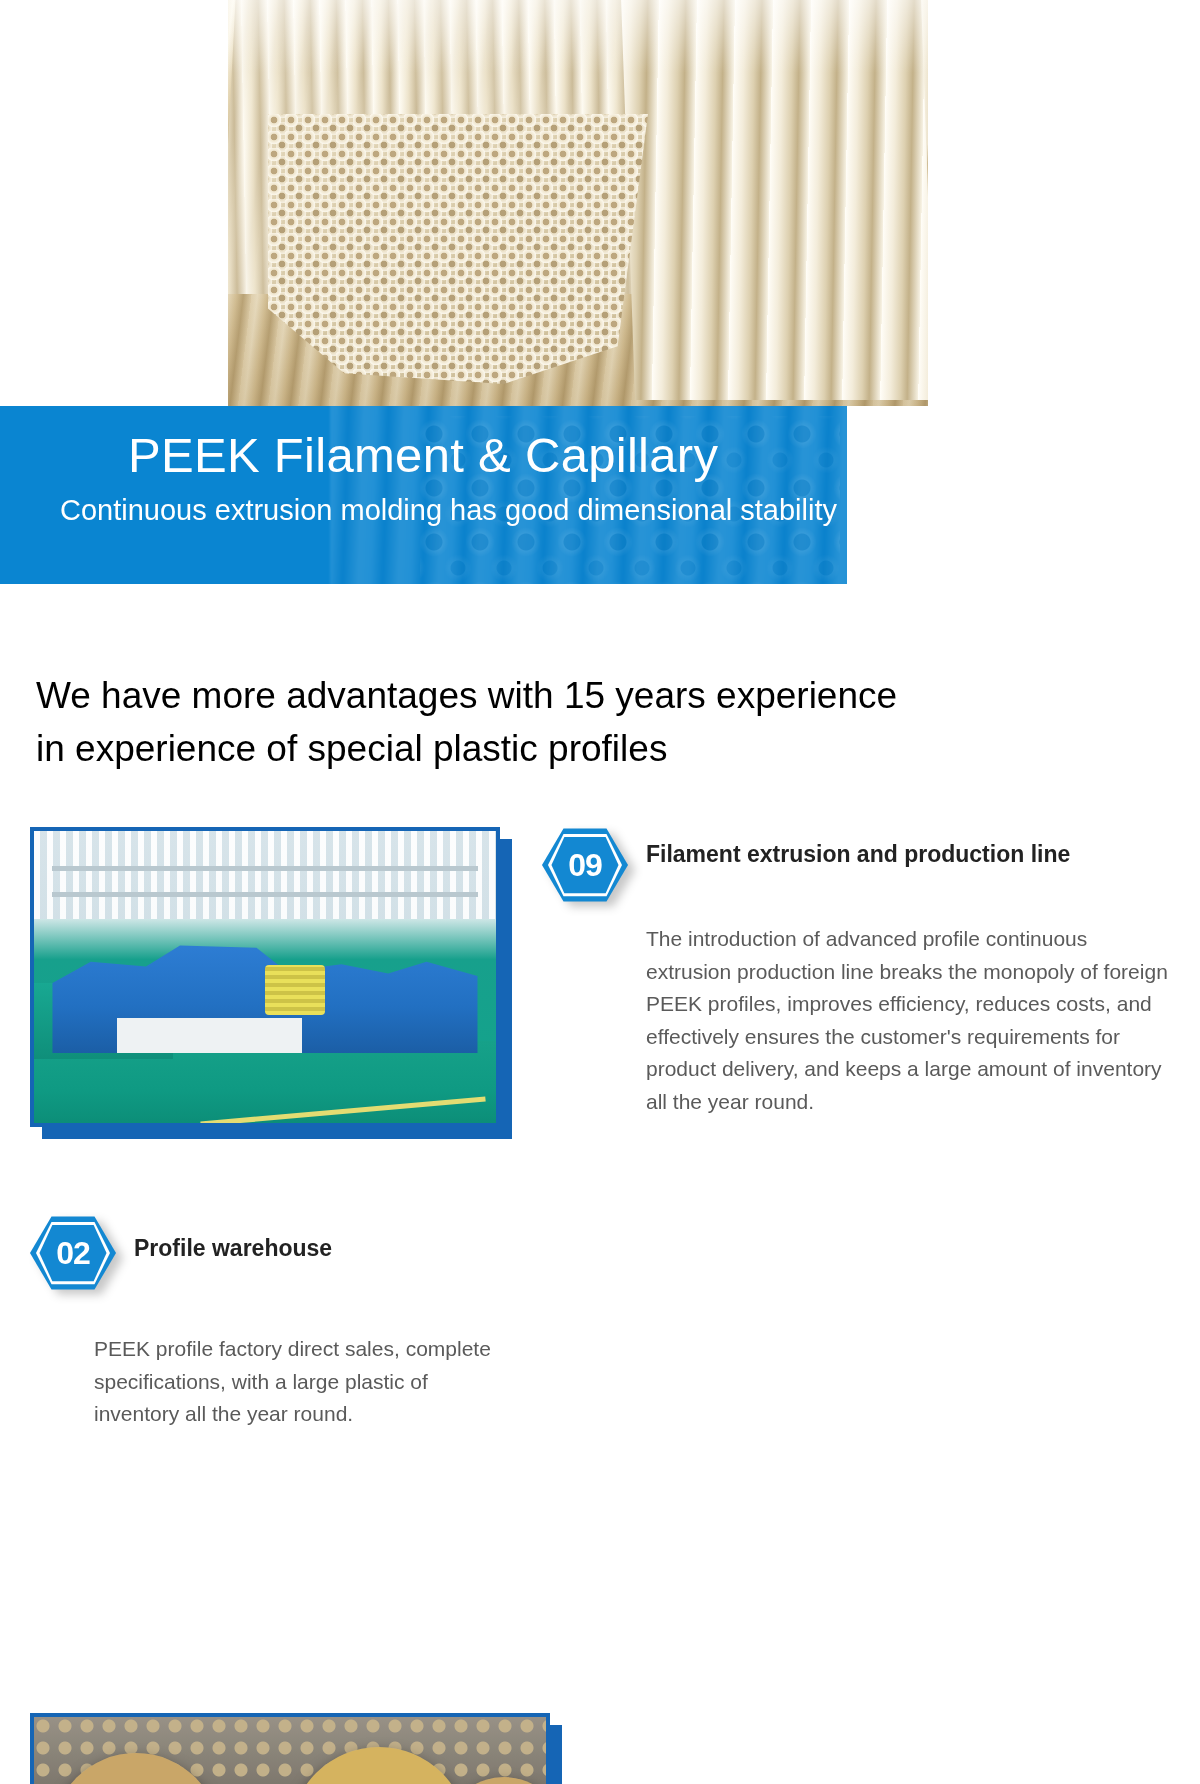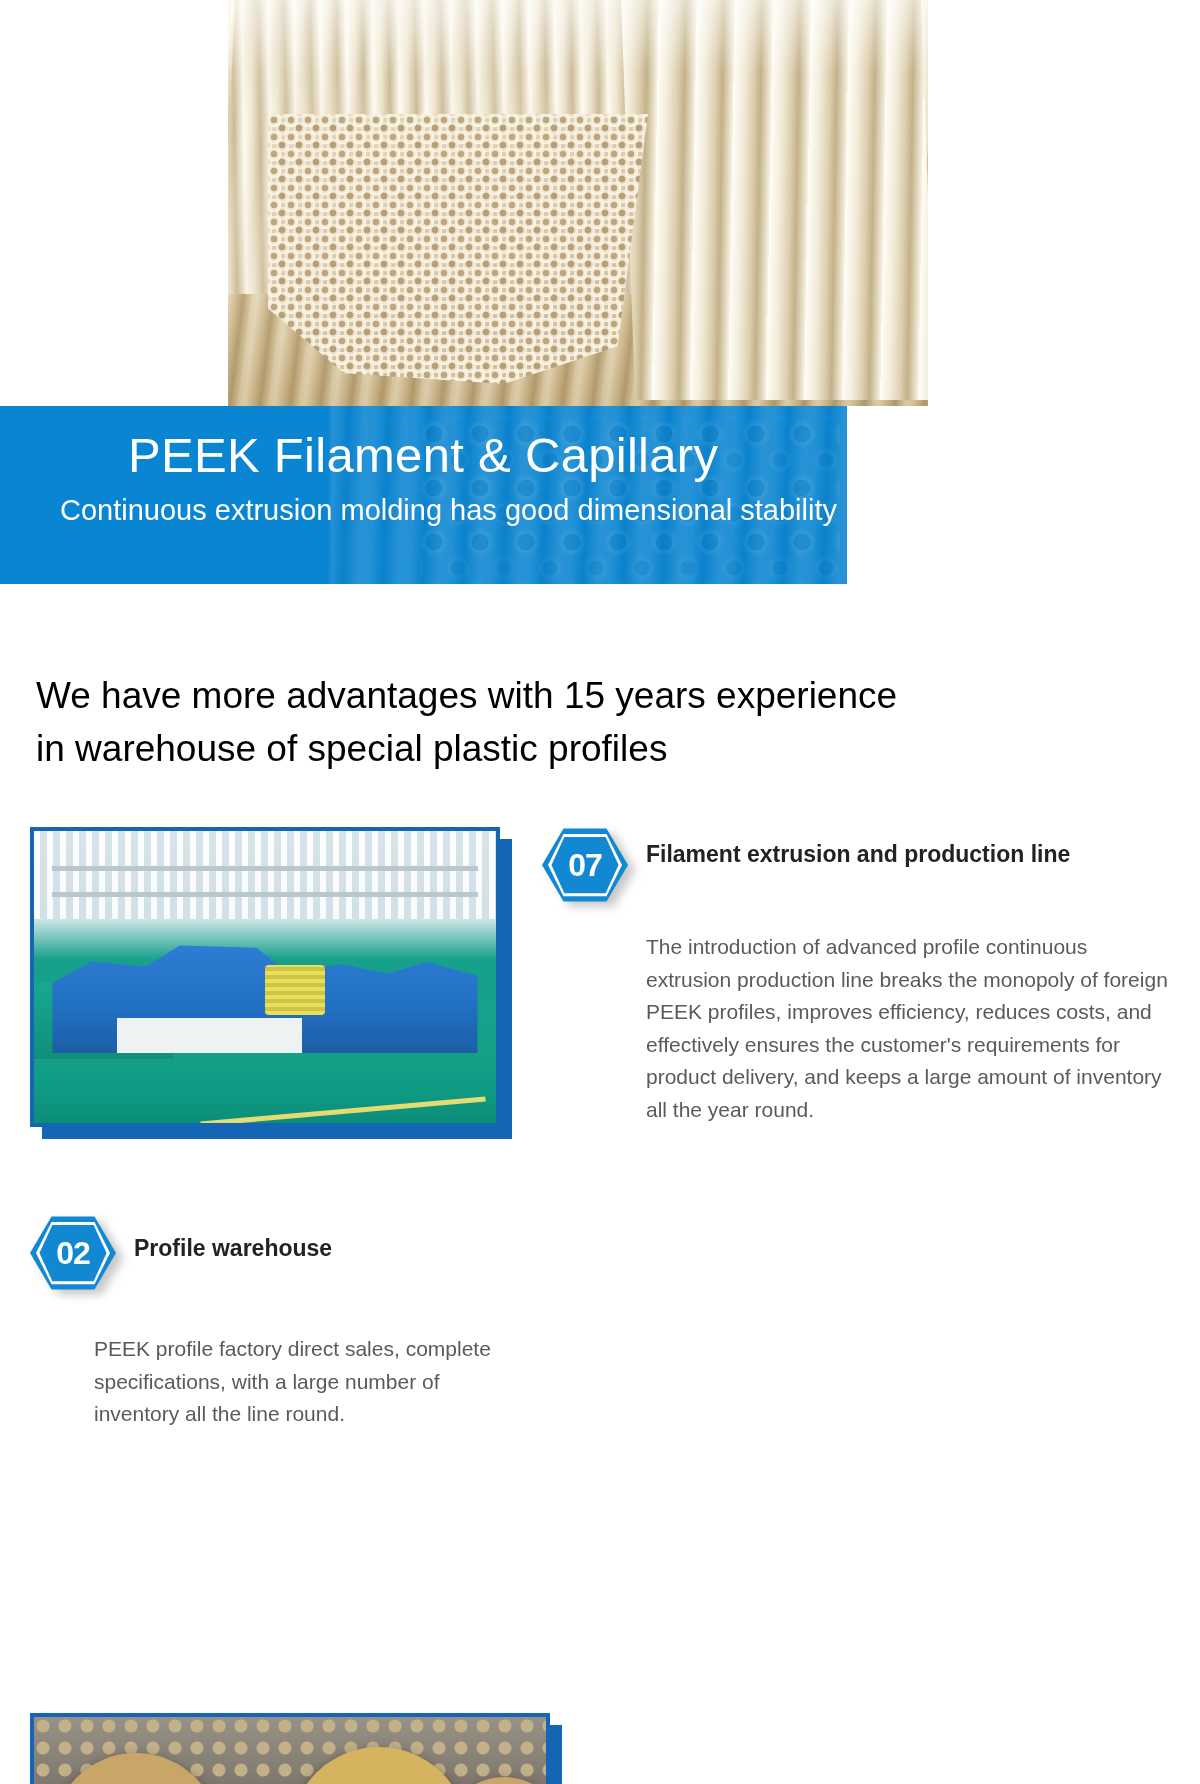--- a/index.html
+++ b/index.html
@@ -314,21 +314,21 @@
     <div class="banner-ghost"></div>
     <div class="banner-ghost2"></div>
     <div class="banner-inner">
       <div class="banner-title">PEEK Filament &amp; Capillary</div>
       <div class="banner-sub">Continuous extrusion molding has good dimensional stability</div>
     </div>
   </div>
 
   <div class="headline">
     <div>We have more advantages with 15 years experience</div>
-    <div>in warehouse of special plastic profiles</div>
+    <div>in experience of special plastic profiles</div>
   </div>
 
   <div class="features">
 
     <div class="row1">
       <div class="row1-left">
         <div class="frame-shadow" style="width:470px;height:300px;">
           <div class="frame" style="width:470px;height:300px;">
             <div class="photo-factory">
               <div class="pf-ceiling"></div>
@@ -344,40 +344,40 @@
           </div>
         </div>
       </div>
 
       <div class="row1-right">
         <div class="feat-head">
           <div class="hexwrap">
             <div class="hex-outer"></div>
             <div class="hex-inner"></div>
             <div class="hex-core"></div>
-            <div class="hex-num">07</div>
+            <div class="hex-num">09</div>
           </div>
           <div class="feat-title">Filament extrusion and production line</div>
         </div>
-        <div class="feat-body" style="margin:28px 0 0 104px;">The introduction of advanced profile continuous extrusion production line breaks the monopoly of foreign PEEK profiles, improves efficiency, reduces costs, and effectively ensures the customer's requirements for product delivery, and keeps a large amount of inventory all the year round.</div>
+        <div class="feat-body" style="margin:20px 0 0 104px;">The introduction of advanced profile continuous extrusion production line breaks the monopoly of foreign PEEK profiles, improves efficiency, reduces costs, and effectively ensures the customer's requirements for product delivery, and keeps a large amount of inventory all the year round.</div>
       </div>
     </div>
 
     <div class="row2">
       <div class="row2-left">
         <div class="feat-head">
           <div class="hexwrap">
             <div class="hex-outer"></div>
             <div class="hex-inner"></div>
             <div class="hex-core"></div>
             <div class="hex-num">02</div>
           </div>
           <div class="feat-title" style="padding-top:18px;">Profile warehouse</div>
         </div>
-        <div class="feat-body" style="margin:42px 0 0 64px;max-width:400px;">PEEK profile factory direct sales, complete specifications, with a large number of inventory all the line round.</div>
+        <div class="feat-body" style="margin:42px 0 0 64px;max-width:400px;">PEEK profile factory direct sales, complete specifications, with a large plastic of inventory all the year round.</div>
       </div>
 
       <div class="row2-right">
         <div class="frame-shadow" style="width:520px;height:300px;">
           <div class="frame" style="width:520px;height:300px;">
             <div class="photo-spools">
               <div class="ps-back"></div>
               <div class="spool tan" style="left:18px;  top:36px;  width:168px; height:168px;"></div>
               <div class="spool gold" style="left:256px; top:30px;  width:178px; height:178px;"></div>
               <div class="spool beige" style="left:30px;  top:150px; width:180px; height:180px;"></div>

